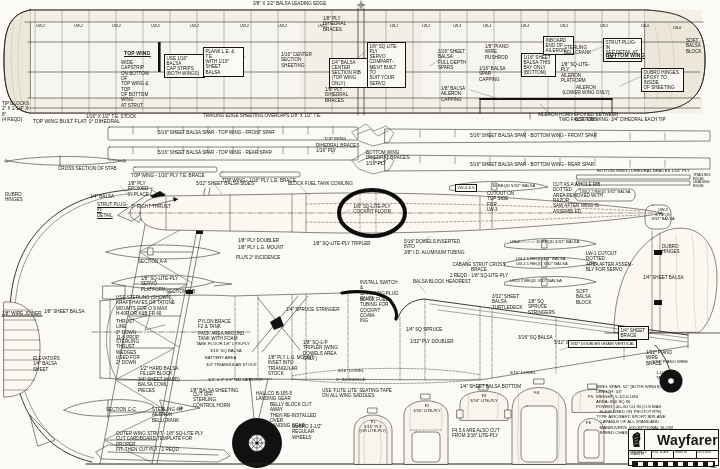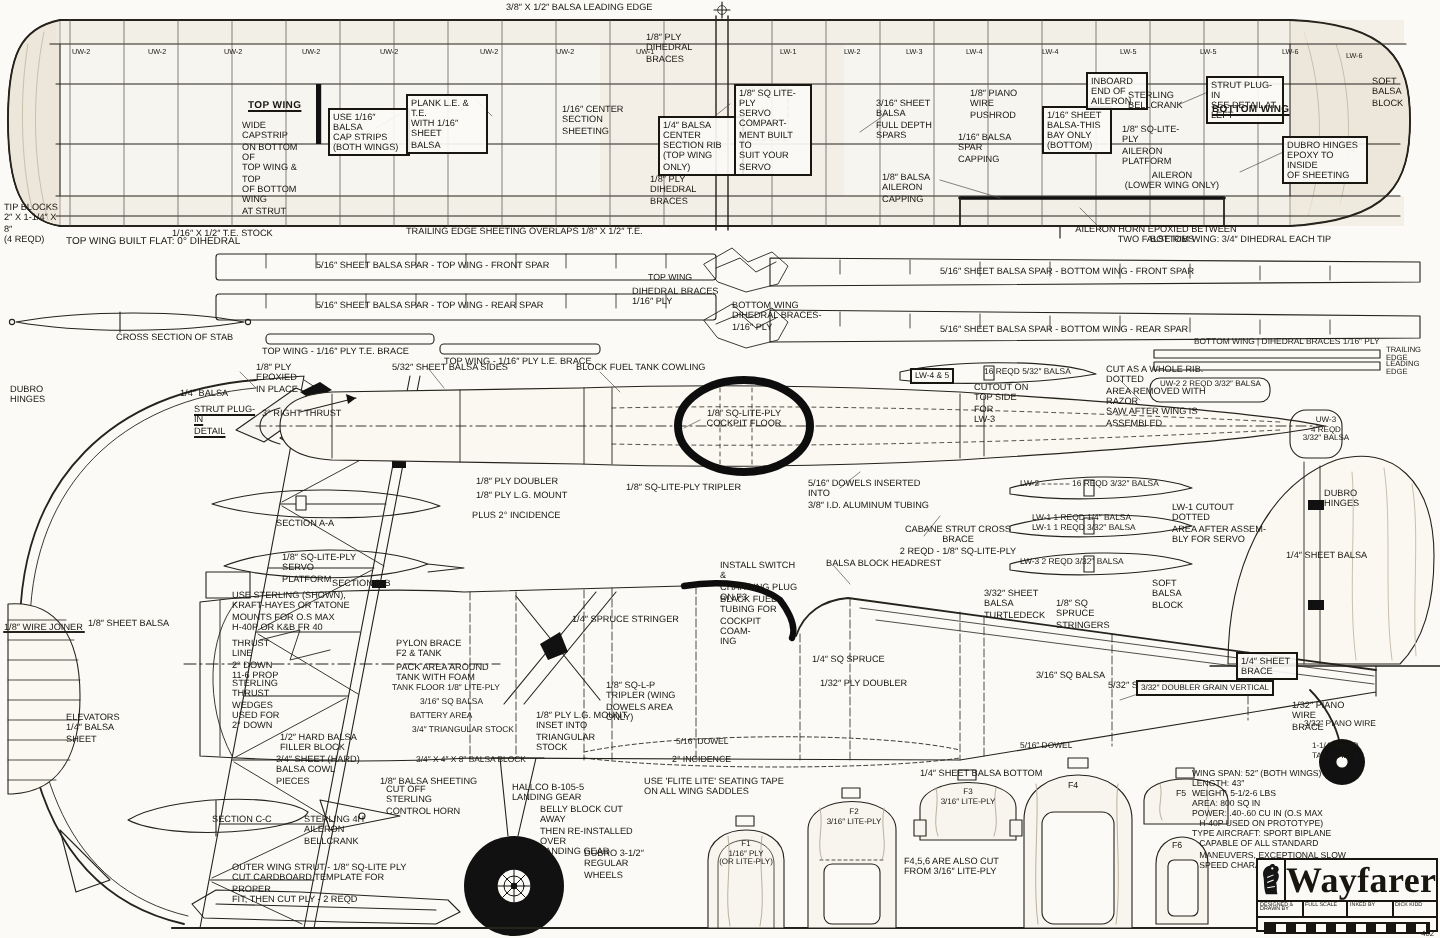--- a/index.html
+++ b/index.html
@@ -11,22 +11,22 @@
   .bx{border:0.5px solid #18160f;padding:0.5px 1.5px;background:rgba(251,250,246,.92);}
   .ct{text-align:center;}
   .un{text-decoration:underline;}
   .bd{font-weight:bold;letter-spacing:.2px;}
   .specs{position:absolute;left:596px;top:384px;width:122px;font-size:4.3px;line-height:1.18;}
   .specs div{white-space:pre;}
   .titleblock{position:absolute;left:628px;top:429px;width:91px;height:37px;
               border:1px solid #18160f;background:#fbfaf6;box-sizing:border-box;}
   .tb-row{display:flex;height:20px;border-bottom:0.5px solid #18160f;}
   .tb-logo{width:15px;border-right:0.5px solid #18160f;display:flex;align-items:center;justify-content:center;}
-  .tb-title{flex:1;font-family:Liberation Serif, serif;font-weight:bold;
-            font-size:18px;text-align:right;line-height:20px;letter-spacing:.2px;}
+  .tb-title{flex:1;font-family:Liberation Sans, sans-serif;font-weight:bold;
+            font-size:14px;text-align:right;line-height:20px;letter-spacing:.2px;}
   .tb-cells{display:flex;height:7px;border-bottom:0.5px solid #18160f;}
   .tb-cells div{flex:1;border-right:0.5px solid #18160f;font-size:2.7px;line-height:1.05;
                 padding:0.5px 1px;white-space:pre-line;overflow:hidden;}
   .tb-cells div:last-child{border-right:none;}
   .tb-scale{height:4px;margin:1.5px 3px 0 3px;border:0.5px solid #18160f;
             background:repeating-linear-gradient(90deg,#18160f 0 5px,#fbfaf6 5px 10px);}
   .plan-num{position:absolute;right:3px;bottom:0px;font-size:3.8px;}
 </style>
 </head>
 <body>

